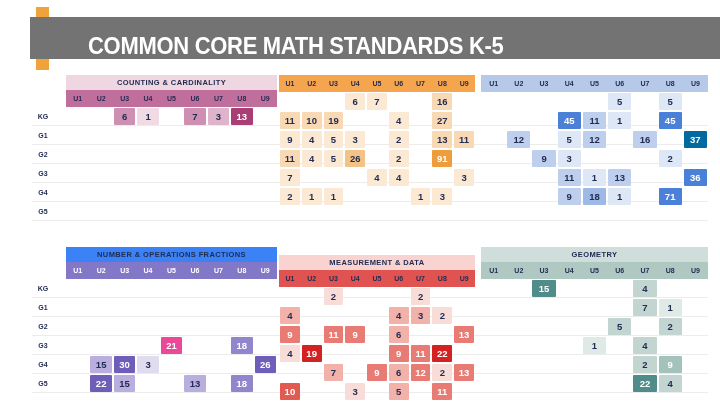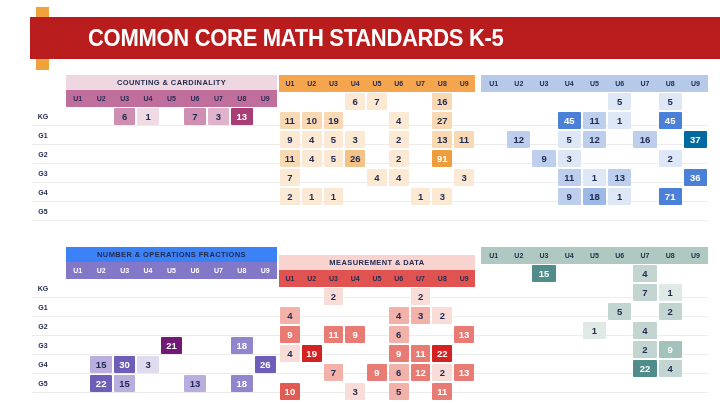--- a/index.html
+++ b/index.html
@@ -1,19 +1,19 @@
 <!DOCTYPE html>
 <html><head>
 <meta charset="utf-8">
 <style>
   html,body{margin:0;padding:0;}
   body{width:720px;height:404px;position:relative;overflow:hidden;background:#ffffff;
        font-family:"Liberation Sans", sans-serif;}
-  .header-bar{position:absolute;left:30px;right:0;top:17px;height:42px;background:#b91c1c;
-              display:flex;align-items:center;}
+  .header-bar{position:absolute;left:30px;right:0;top:17px;height:42px;background:#737373;
+              display:flex;align-items:flex-end;}
   .accent-bar{position:absolute;left:36px;top:7px;width:13px;height:63px;background:#f0a23b;}
   .page-title{color:#ffffff;font-size:22px;font-weight:bold;letter-spacing:-0.3px;
               margin:0 0 0 58px;white-space:nowrap;transform:scaleY(1.08);}
   .row-labels{position:absolute;width:26px;}
   .row-label{height:19px;display:flex;align-items:center;justify-content:center;
              font-size:7px;font-weight:bold;color:#232c52;}
   .gridlines{position:absolute;background:repeating-linear-gradient(to bottom,
              transparent 0px,transparent 18px,#ececec 18px,#ececec 19px);}
   .section{position:absolute;}
   .sec-title{height:15px;display:flex;align-items:center;justify-content:center;
@@ -189,21 +189,21 @@
         <div class="col-header" style="color: rgb(255, 255, 255);">U5</div>
         <div class="col-header" style="color: rgb(255, 255, 255);">U6</div>
         <div class="col-header" style="color: rgb(255, 255, 255);">U7</div>
         <div class="col-header" style="color: rgb(255, 255, 255);">U8</div>
         <div class="col-header" style="color: rgb(255, 255, 255);">U9</div>
       </div>
       <div class="sec-row"></div>
       <div class="sec-row"></div>
       <div class="sec-row"></div>
       <div class="sec-row">
-        <div class="cell" style="grid-column: 5; background: #701a75; color: rgb(255, 255, 255);">21</div>
+        <div class="cell" style="grid-column: 5; background: #ec4899; color: rgb(255, 255, 255);">21</div>
         <div class="cell" style="grid-column: 8; background: rgb(145, 133, 205); color: rgb(255, 255, 255);">18</div>
       </div>
       <div class="sec-row">
         <div class="cell" style="grid-column: 2; background: rgb(185, 174, 222); color: rgb(35, 44, 82);">15</div>
         <div class="cell" style="grid-column: 3; background: rgb(110, 94, 185); color: rgb(255, 255, 255);">30</div>
         <div class="cell" style="grid-column: 4; background: rgb(225, 219, 240); color: rgb(35, 44, 82);">3</div>
         <div class="cell" style="grid-column: 9; background: rgb(110, 94, 185); color: rgb(255, 255, 255);">26</div>
       </div>
       <div class="sec-row">
         <div class="cell" style="grid-column: 2; background: rgb(110, 94, 185); color: rgb(255, 255, 255);">22</div>
@@ -258,20 +258,21 @@
         <div class="cell" style="grid-column: 9; background: rgb(232, 124, 116); color: rgb(255, 255, 255);">13</div>
       </div>
       <div class="sec-row">
         <div class="cell" style="grid-column: 1; background: rgb(226, 91, 82); color: rgb(255, 255, 255);">10</div>
         <div class="cell" style="grid-column: 4; background: rgb(248, 220, 216); color: rgb(35, 44, 82);">3</div>
         <div class="cell" style="grid-column: 6; background: rgb(242, 178, 170); color: rgb(35, 44, 82);">5</div>
         <div class="cell" style="grid-column: 8; background: rgb(232, 124, 116); color: rgb(255, 255, 255);">11</div>
       </div>
     </div>
     <div class="section" style="left: 481px; top: 247px; width: 227px;">
+      <div class="sec-title" style="background: rgb(207, 222, 218); color: rgb(35, 44, 82);">GEOMETRY</div>
       <div class="sec-head" style="background: rgb(176, 200, 194);">
         <div class="col-header" style="color: rgb(35, 44, 82);">U1</div>
         <div class="col-header" style="color: rgb(35, 44, 82);">U2</div>
         <div class="col-header" style="color: rgb(35, 44, 82);">U3</div>
         <div class="col-header" style="color: rgb(35, 44, 82);">U4</div>
         <div class="col-header" style="color: rgb(35, 44, 82);">U5</div>
         <div class="col-header" style="color: rgb(35, 44, 82);">U6</div>
         <div class="col-header" style="color: rgb(35, 44, 82);">U7</div>
         <div class="col-header" style="color: rgb(35, 44, 82);">U8</div>
         <div class="col-header" style="color: rgb(35, 44, 82);">U9</div>

